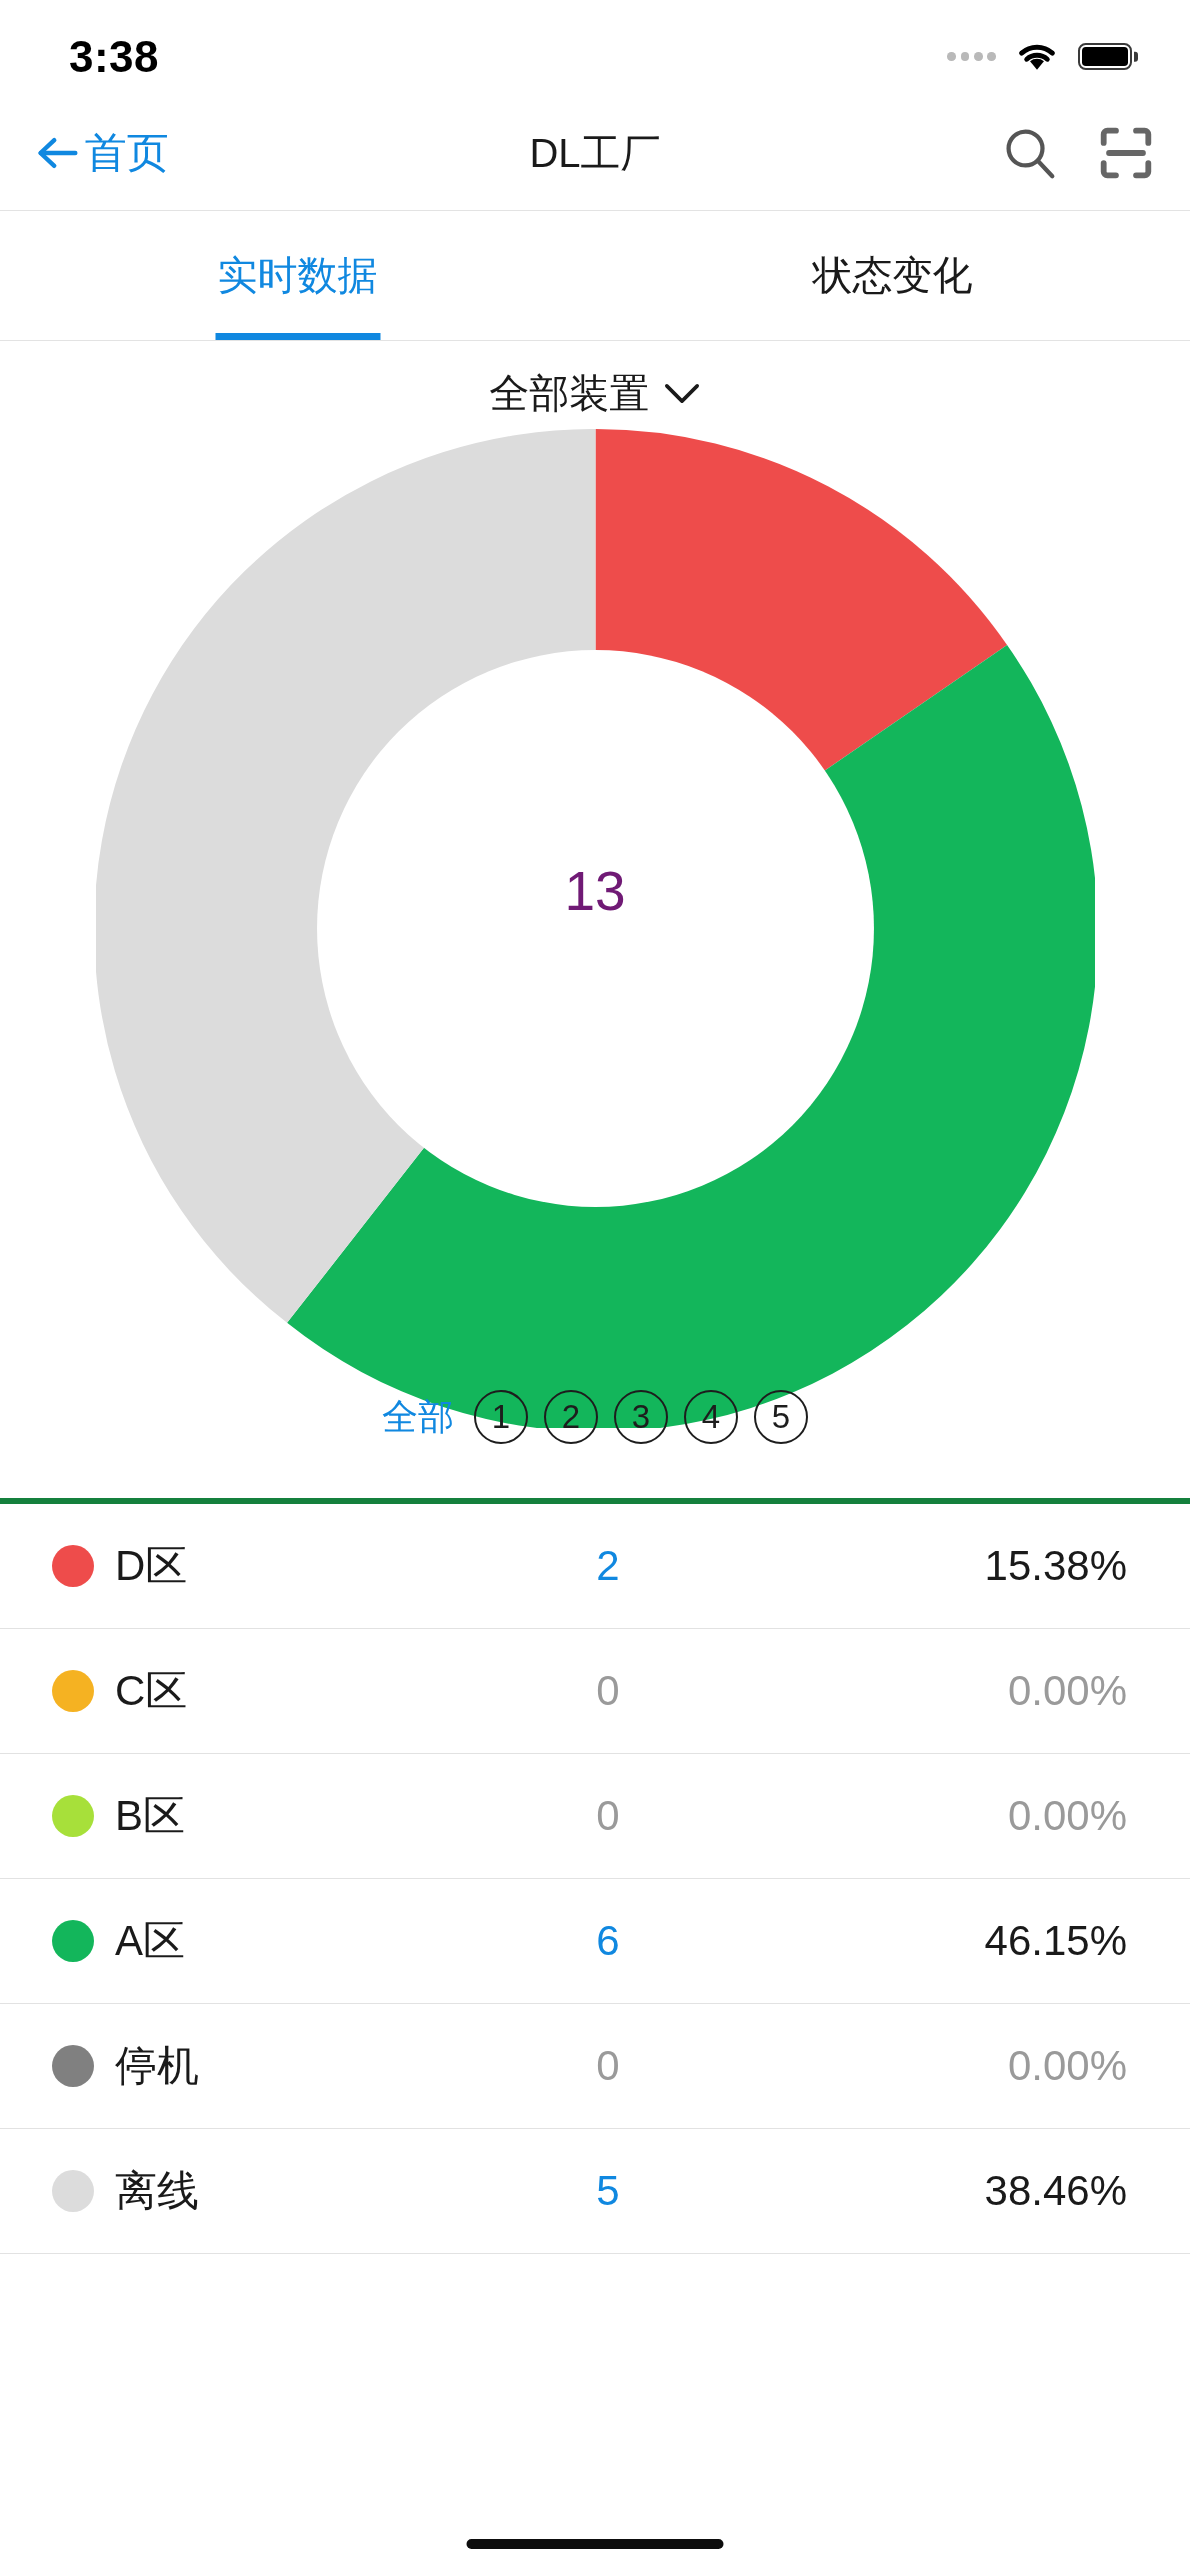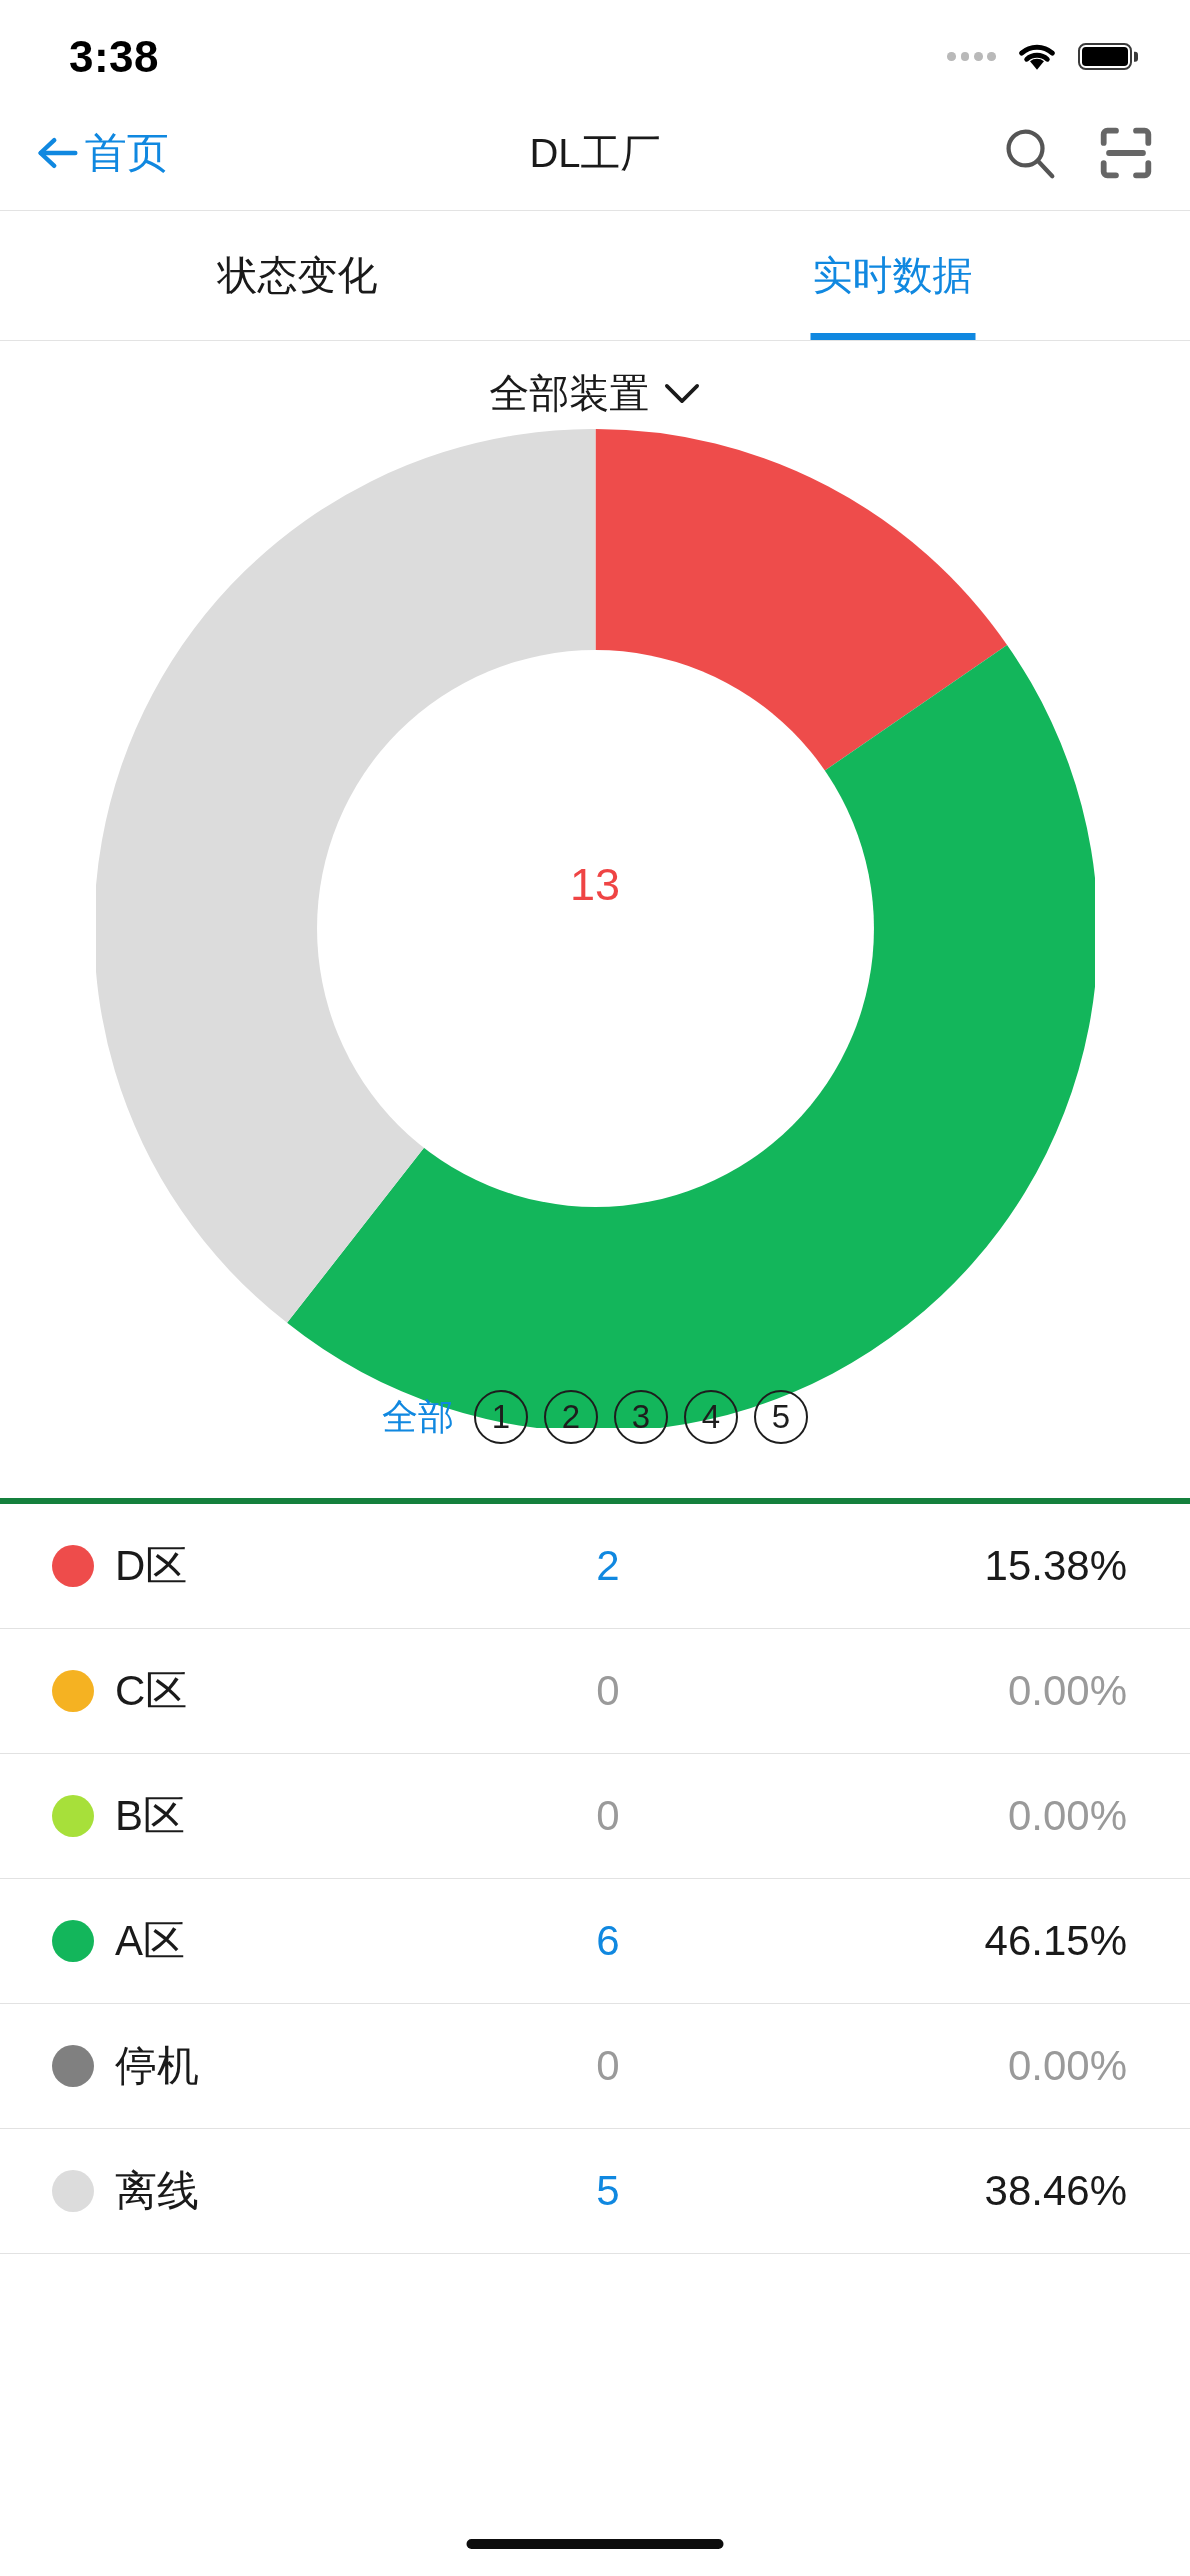--- a/index.html
+++ b/index.html
@@ -162,22 +162,22 @@
     top: 403px;
     text-align: center;
   }
   .donut-center .lbl {
     font-size: 36px;
     color: #3c3c3c;
     letter-spacing: 1.9px;
   }
   .donut-center .val {
     margin-top: 9.6px;
-    font-size: 45px;
-    color: #ef4444;
+    font-size: 55px;
+    color: #701a75;
     font-weight: 400;
   }
 
   
   .pager {
     position: absolute;
     left: 0; right: 0;
     bottom: 27px;
     display: flex;
     align-items: center;
@@ -293,25 +293,25 @@
       <path d="M3 8.5 V4.6 a1.6 1.6 0 0 1 1.6-1.6 H8.5" stroke="#666" stroke-width="2.6" fill="none" stroke-linecap="round"></path>
       <path d="M17.5 3 h3.9 A1.6 1.6 0 0 1 23 4.6 V8.5" stroke="#666" stroke-width="2.6" fill="none" stroke-linecap="round"></path>
       <path d="M23 17.5 v3.9 a1.6 1.6 0 0 1 -1.6 1.6 H17.5" stroke="#666" stroke-width="2.6" fill="none" stroke-linecap="round"></path>
       <path d="M8.5 23 H4.6 A1.6 1.6 0 0 1 3 21.4 V17.5" stroke="#666" stroke-width="2.6" fill="none" stroke-linecap="round"></path>
       <path d="M5.4 13 H20.6" stroke="#666" stroke-width="2.6" fill="none" stroke-linecap="round"></path>
     </svg>
   </div>
 </div>
 
 <div class="tabs">
+  <div class="tab active">
+    <span>实时数据</span>
+  </div>
   <div class="tab">
     <span>状态变化</span>
-  </div>
-  <div class="tab active">
-    <span>实时数据</span>
   </div>
 </div>
 
 <div class="selector-row">
   <div class="selector">
     <span>全部装置</span>
     <svg class="chev" viewBox="0 0 20 13">
       <path d="M2 2.5 L10 10.5 L18 2.5" stroke="#1a1a1a" stroke-width="1.9" fill="none" stroke-linecap="round" stroke-linejoin="round"></path>
     </svg>
   </div>

